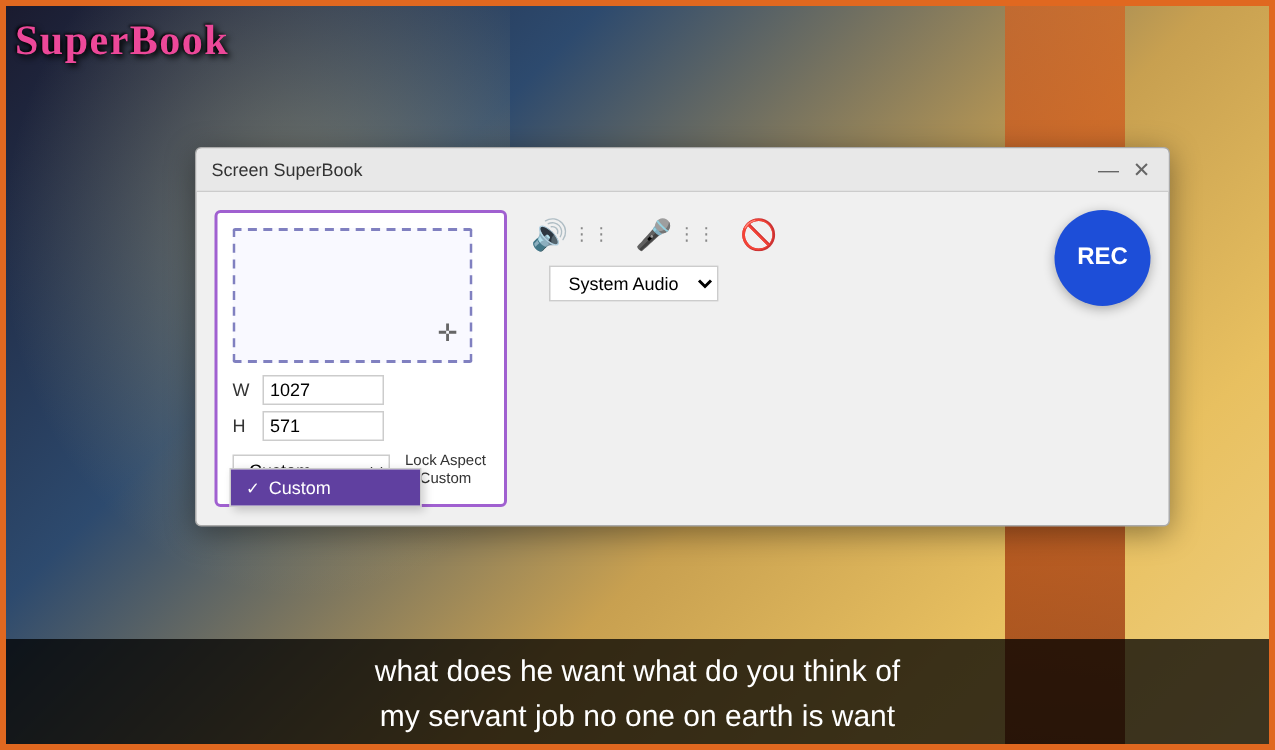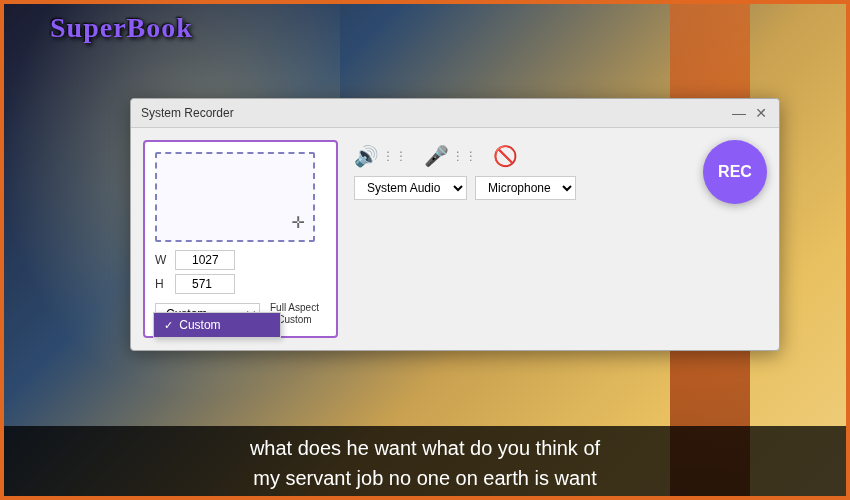--- a/index.html
+++ b/index.html
@@ -50,22 +50,21 @@
       z-index: 10;
       font-family: Georgia, serif;
       font-size: 28px;
       font-weight: bold;
       color: #f0c020;
       text-shadow: 2px 2px 4px #000, -1px -1px 2px #000;
       letter-spacing: 1px;
     }
 
     .logo span {
-      color: #8b5cf6;
-      margin-left: 40px;
+      color: #ec4899;
     }
 
     .subtitle-bar {
       position: absolute;
       bottom: 0; left: 0; right: 0;
       background: rgba(0,0,0,0.75);
       color: #fff;
       text-align: center;
       padding: 7px 10px;
       font-size: 20px;
@@ -165,23 +164,23 @@
       font-size: 12px;
     }
 
     .wh-label {
       width: 14px;
       font-size: 12px;
       color: #333;
     }
 
     .wh-input {
-      width: 60px;
+      width: 81px;
       border: 1px solid #ccc;
-      padding: 2px 16px;
+      padding: 2px 4px;
       font-size: 12px;
       background: #fff;
     }
 
     .dropdown-row {
       display: flex;
       align-items: center;
       gap: 4px;
     }
 
@@ -251,32 +250,33 @@
 
     .dots-icon {
       font-size: 12px;
       color: #888;
       letter-spacing: 1px;
     }
 
     .dropdown-row2 {
       display: flex;
       gap: 8px;
+      margin-left: 12px;
     }
 
     .control-select {
       border: 1px solid #ccc;
       padding: 3px 8px;
       font-size: 12px;
       background: #fff;
       cursor: pointer;
     }
 
     .rec-btn {
-      background: #8b5cf6;
+      background: #1d4ed8;
       color: #fff;
       border: none;
       border-radius: 50%;
       width: 64px;
       height: 64px;
       font-size: 16px;
       font-weight: bold;
       cursor: pointer;
       display: flex; align-items: center; justify-content: center;
       box-shadow: 0 2px 8px rgba(0,0,0,0.3);
@@ -305,21 +305,21 @@
 <div class="bg-pillar"></div>
 
 <div class="border-orange"></div>
 
 <div class="logo">
   <span>SuperBook</span>
 </div>
 
 <div class="dialog">
   <div class="dialog-titlebar">
-    <span class="dialog-title">System Recorder</span>
+    <span class="dialog-title">Screen SuperBook</span>
     <div class="dialog-controls">
       <button class="dialog-btn">—</button>
       <button class="dialog-btn">✕</button>
     </div>
   </div>
   <div class="dialog-content">
 
     <div class="capture-panel">
       <div class="capture-preview">
         <span class="crosshair">✛</span>
@@ -333,21 +333,21 @@
           <span class="wh-label">H</span>
           <input class="wh-input" type="text" value="571" style="">
         </div>
       </div>
       <div class="dropdown-row">
         <select class="dropdown-select">
           <option>Custom</option>
           <option>Full Screen</option>
         </select>
         <div class="lock-btn">
-          <span>Full Aspect</span>
+          <span>Lock Aspect</span>
           <span>Custom</span>
         </div>
       </div>
 
       <div class="dropdown-menu">
         <div class="dropdown-item selected">
           <span class="checkmark">✓</span>
           <span>Custom</span>
         </div>
       </div>
@@ -365,23 +365,20 @@
             <span class="dots-icon">⋮⋮</span>
           </div>
           <div class="icon-group">
             <span class="icon-svg">🚫</span>
           </div>
         </div>
         <div class="dropdown-row2">
           <select class="control-select">
             <option>System Audio</option>
           </select>
-          <select class="control-select">
-            <option>Microphone</option>
-          </select>
         </div>
       </div>
 
       <button class="rec-btn">REC</button>
     </div>
   </div>
 </div>
 
 <div class="subtitle-bar">
   <div>what does he want what do you think of</div>

